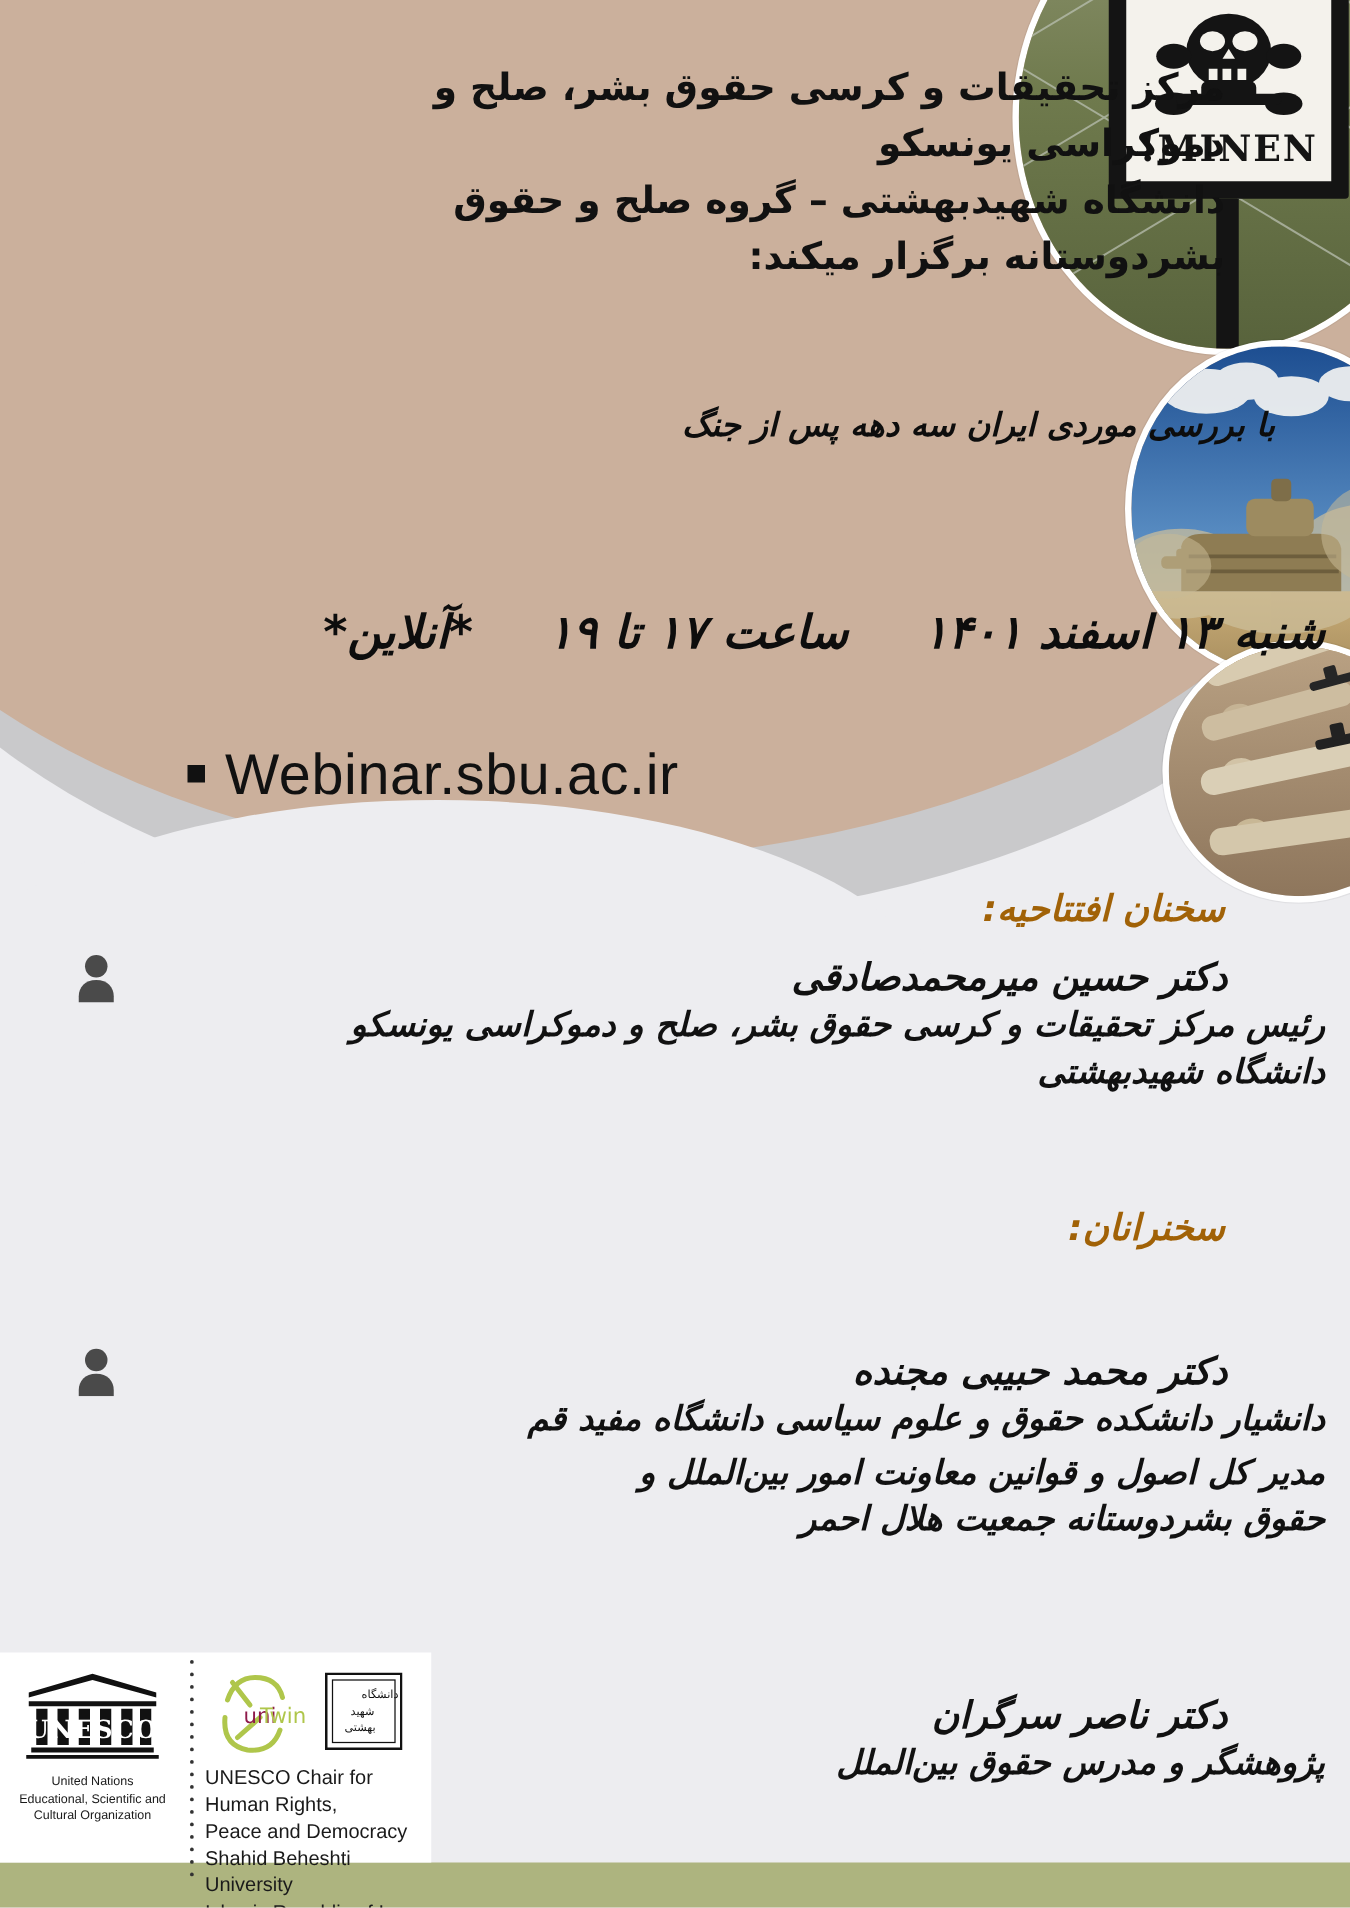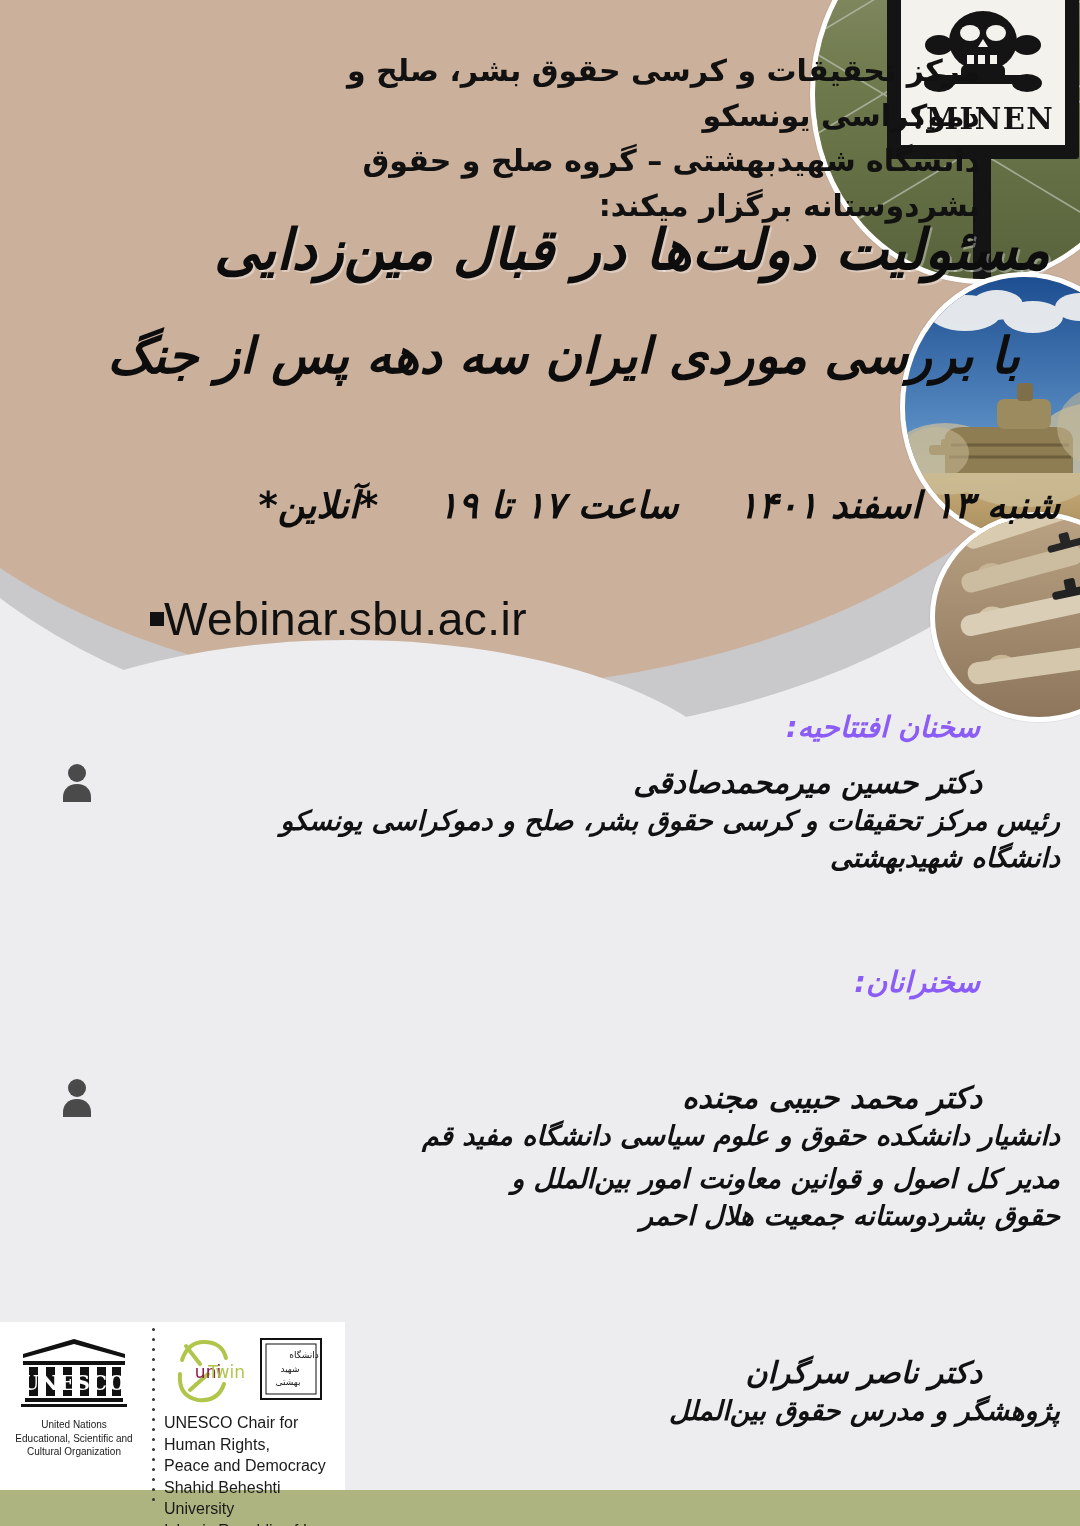--- a/index.html
+++ b/index.html
@@ -46,44 +46,44 @@
 
   
   .title-main{
     position:absolute;right:30px;top:218px;width:1010px;text-align:right;direction:rtl;
     font-size:56px;font-weight:bold;font-style:italic;color:#0d0d0d;
     text-shadow:2px 2px 0 rgba(255,255,255,.35);
     line-height:1.15;
   }
   .title-sub{
     position:absolute;right:60px;top:326px;width:980px;text-align:right;direction:rtl;
-    font-size:50px;font-weight:bold;font-style:italic;color:#0d0d0d;line-height:1.2;
+    font-size:26px;font-weight:bold;font-style:italic;color:#0d0d0d;line-height:1.2;
   }
 
   
   .date-line{
     position:absolute;right:20px;top:484px;width:1040px;text-align:right;direction:rtl;
     font-size:37px;font-weight:bold;font-style:italic;color:#0d0d0d;
     white-space:nowrap;
   }
   .date-line .gap{display:inline-block;width:34px;}
 
   
   .url-row{
-    position:absolute;left:150px;top:592px;display:flex;align-items:center;
+    position:absolute;left:150px;top:592px;display:flex;align-items:center;gap:16px;
     direction:ltr;
   }
   .url-bullet{width:14px;height:14px;background:#111;display:inline-block;}
   .url-text{font-size:46px;color:#111;font-family:"Liberation Sans",sans-serif;
             letter-spacing:.5px;}
 
   
   .section-heading{
     position:absolute;text-align:right;direction:rtl;right:100px;
-    font-size:29px;font-weight:bold;font-style:italic;color:#8b5cf6;
+    font-size:29px;font-weight:bold;font-style:italic;color:#a16207;
   }
   .sec-open{top:710px;}
   .sec-speakers{top:965px;}
 
   .person{position:absolute;direction:rtl;text-align:right;width:1000px;right:20px;}
   .person-nameline{display:flex;align-items:center;justify-content:space-between;
                    flex-direction:row-reverse;gap:8px;padding-right:78px;}
   .person-icon{width:34px;height:40px;flex:0 0 auto;}
   .person-icon svg{display:block;}
   .person-name{font-size:30px;font-weight:bold;font-style:italic;color:#111;}
@@ -248,21 +248,20 @@
         </g>
       </g>
     </svg>
   </div>
 
   <div class="header">
     <div class="header-line">مرکز تحقیقات و کرسی حقوق بشر، صلح و دموکراسی یونسکو</div>
     <div class="header-line">دانشگاه شهیدبهشتی – گروه صلح و حقوق بشردوستانه برگزار میکند:</div>
   </div>
 
-  <div class="title-main">مسئولیت دولت‌ها در قبال مین‌زدایی</div>
   <div class="title-sub">با بررسی موردی ایران سه دهه پس از جنگ</div>
 
   <div class="date-line">
     <span>شنبه ۱۳ اسفند ۱۴۰۱</span>
     <span class="gap"></span>
     <span>ساعت ۱۷ تا ۱۹</span>
     <span class="gap"></span>
     <span>*آنلاین*</span>
   </div>
 

